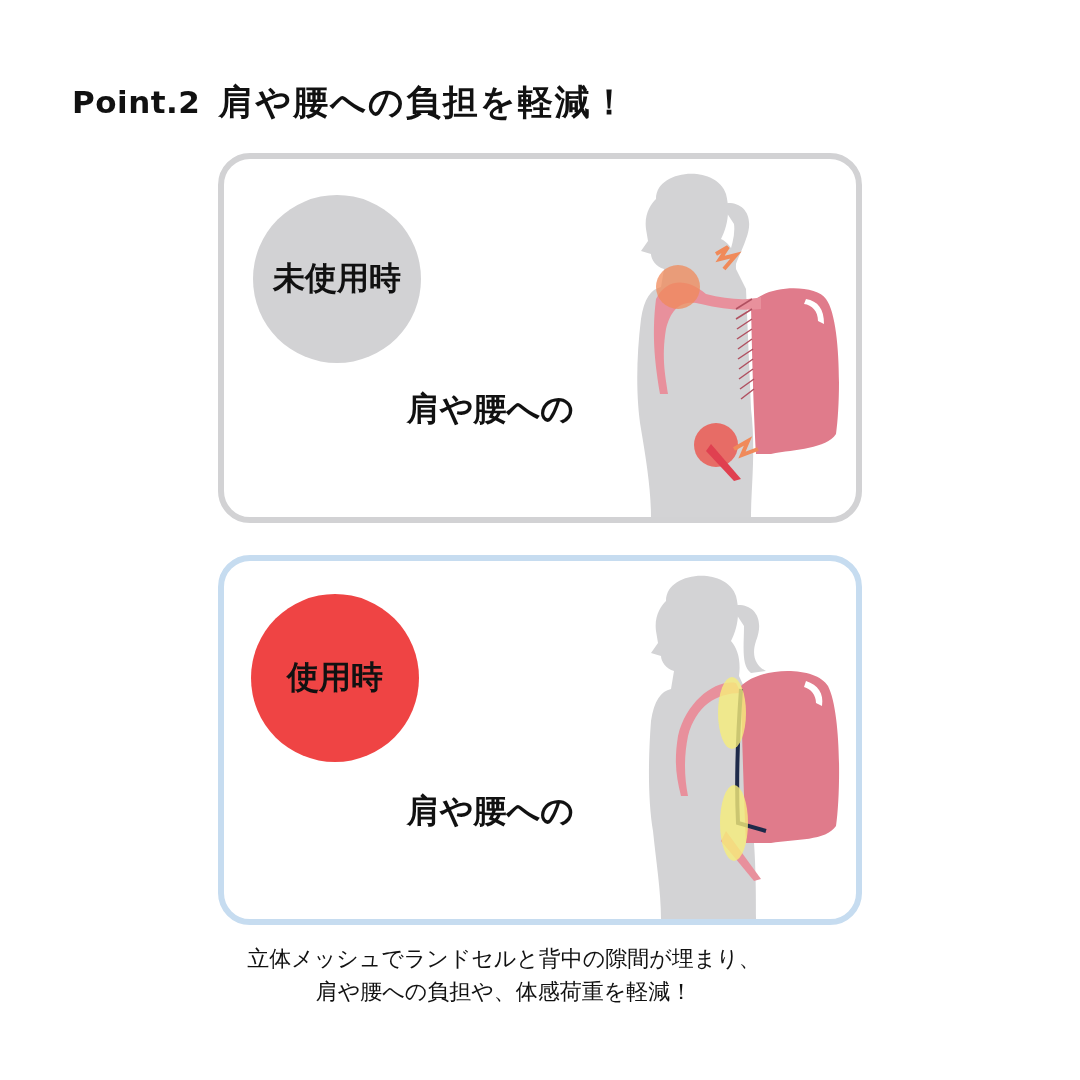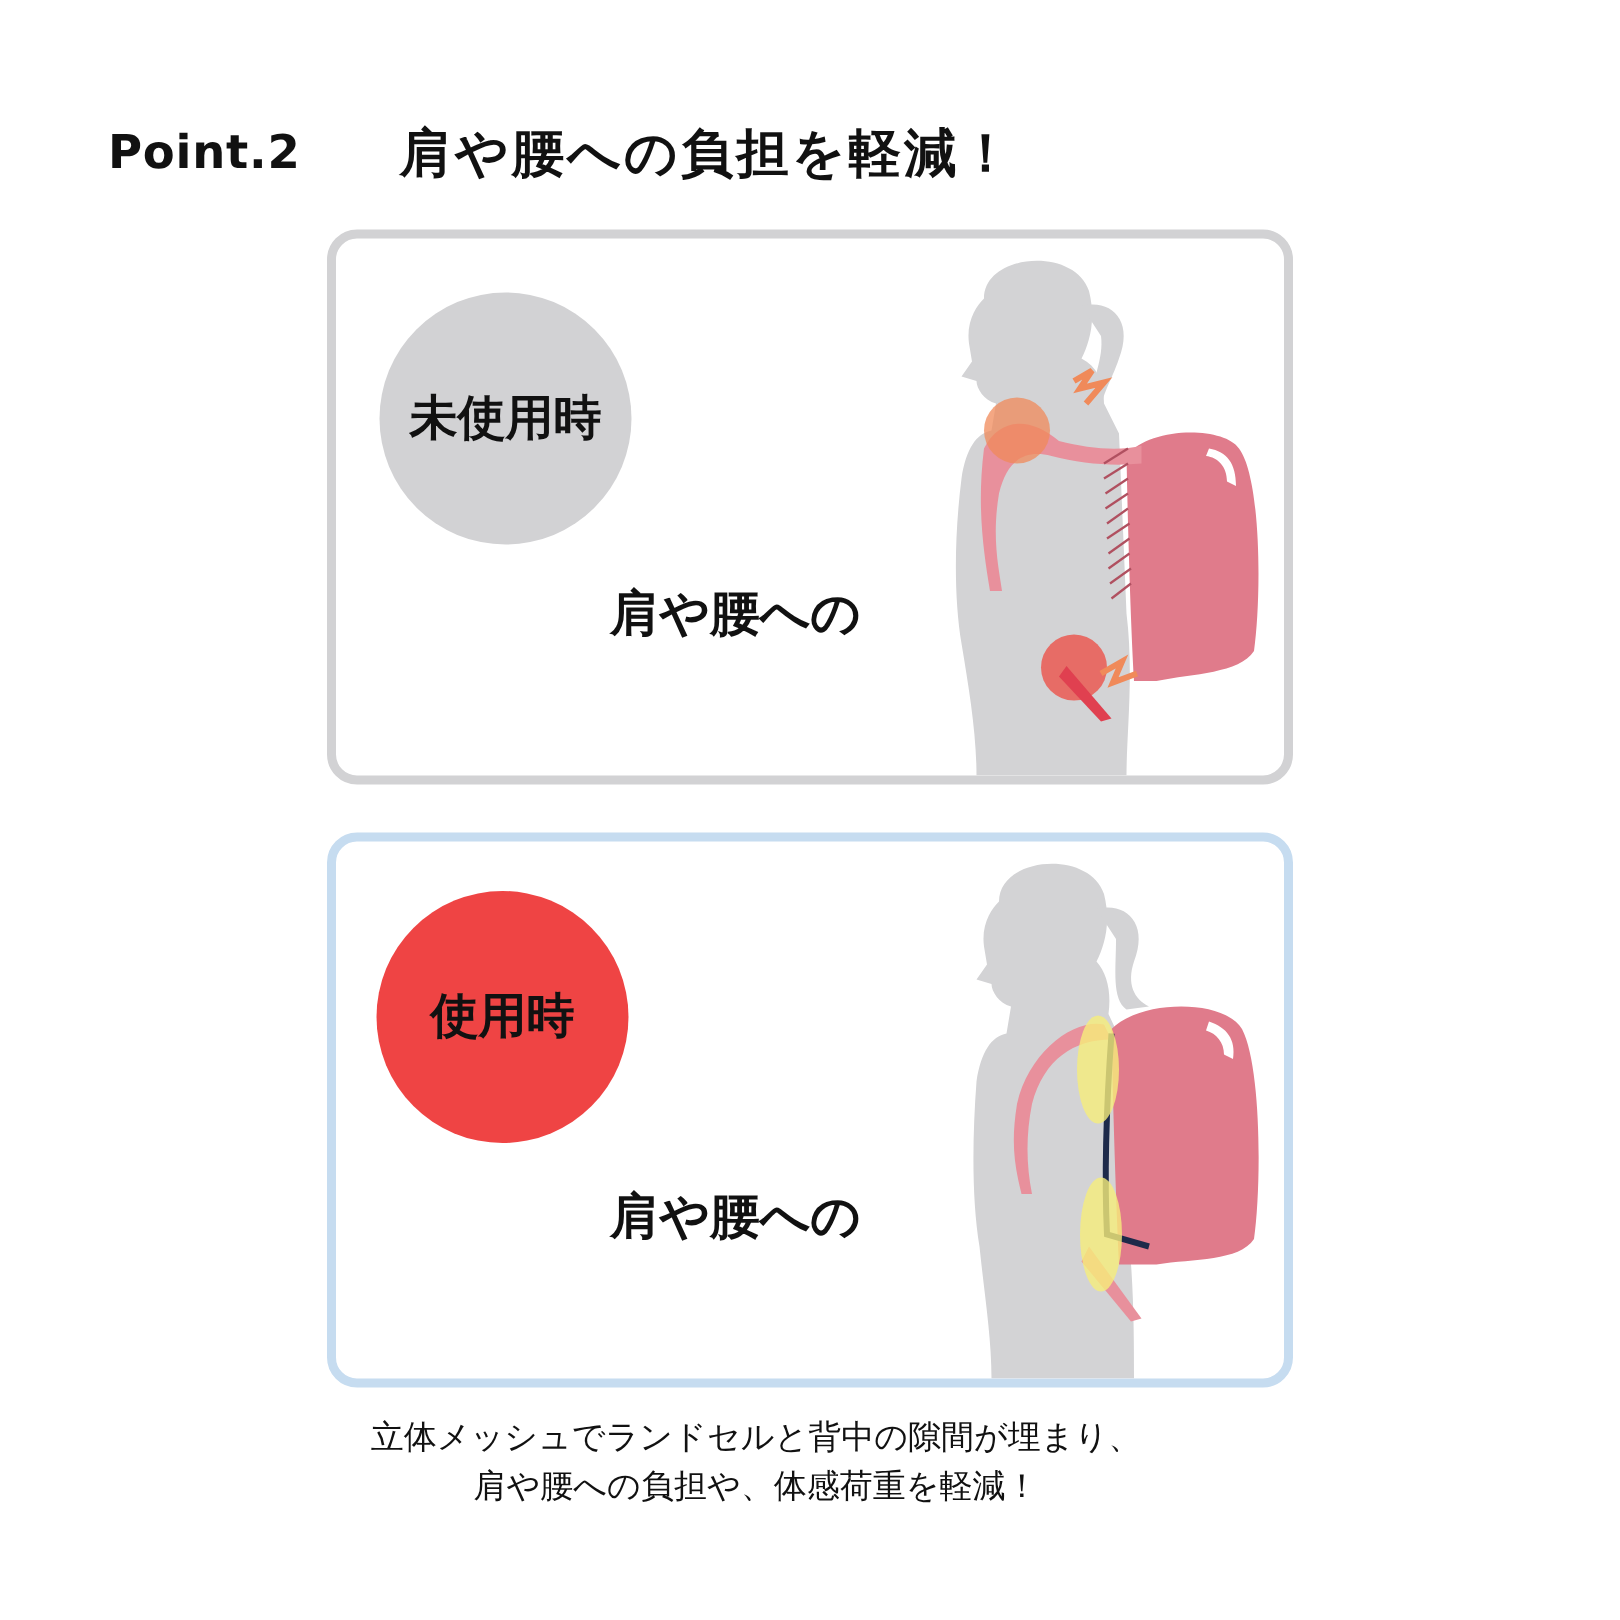--- a/index.html
+++ b/index.html
@@ -1,21 +1,21 @@
 <!DOCTYPE html>
 <html><head>
 <meta charset="utf-8">
 <style>
   html, body { margin: 0; padding: 0; background: #ffffff; }
   body { width: 1080px; height: 1080px; position: relative; overflow: hidden;
          font-family: "DejaVu Sans", "Liberation Sans", sans-serif; color: #111; }
-  .title-row { position: absolute; left: 72px; top: 78px; height: 48px; display: flex; align-items: center; gap: 48px; }
+  .title-row { position: absolute; left: 72px; top: 78px; height: 48px; display: flex; align-items: center; }
   .point-label { font-family: "DejaVu Sans", sans-serif; font-weight: 700; font-size: 31px; letter-spacing: 0.5px; color: #111; }
   .headline { margin-left: 18px; font-weight: 700; font-size: 35px; letter-spacing: 2px; color: #111; }
-  .panel { position: absolute; left: 218px; width: 632px; height: 358px; border-radius: 20px; background: #fff; box-sizing: content-box; }
+  .panel { position: absolute; left: 218px; width: 632px; height: 358px; border-radius: 32px; background: #fff; box-sizing: content-box; }
   .panel.before { top: 153px; border: 6px solid #d2d2d4; }
   .panel.after { top: 555px; border: 6px solid #c6dcf0; }
   .badge { position: absolute; left: 28px; top: 34px; width: 168px; height: 168px; border-radius: 50%;
            display: flex; align-items: center; justify-content: center; font-weight: 700; font-size: 32px; color: #111; }
   .before .badge { background: #d2d2d4; left: 29px; top: 36px; }
   .after .badge { background: #ef4444; left: 27px; top: 33px; }
   .caption { position: absolute; left: 100px; width: 250px; text-align: right; font-weight: 700; font-size: 33px; line-height: 50px; color: #111; }
   .before .caption { top: 225px; }
   .after .caption { top: 225px; }
   .caption span { display: block; }

